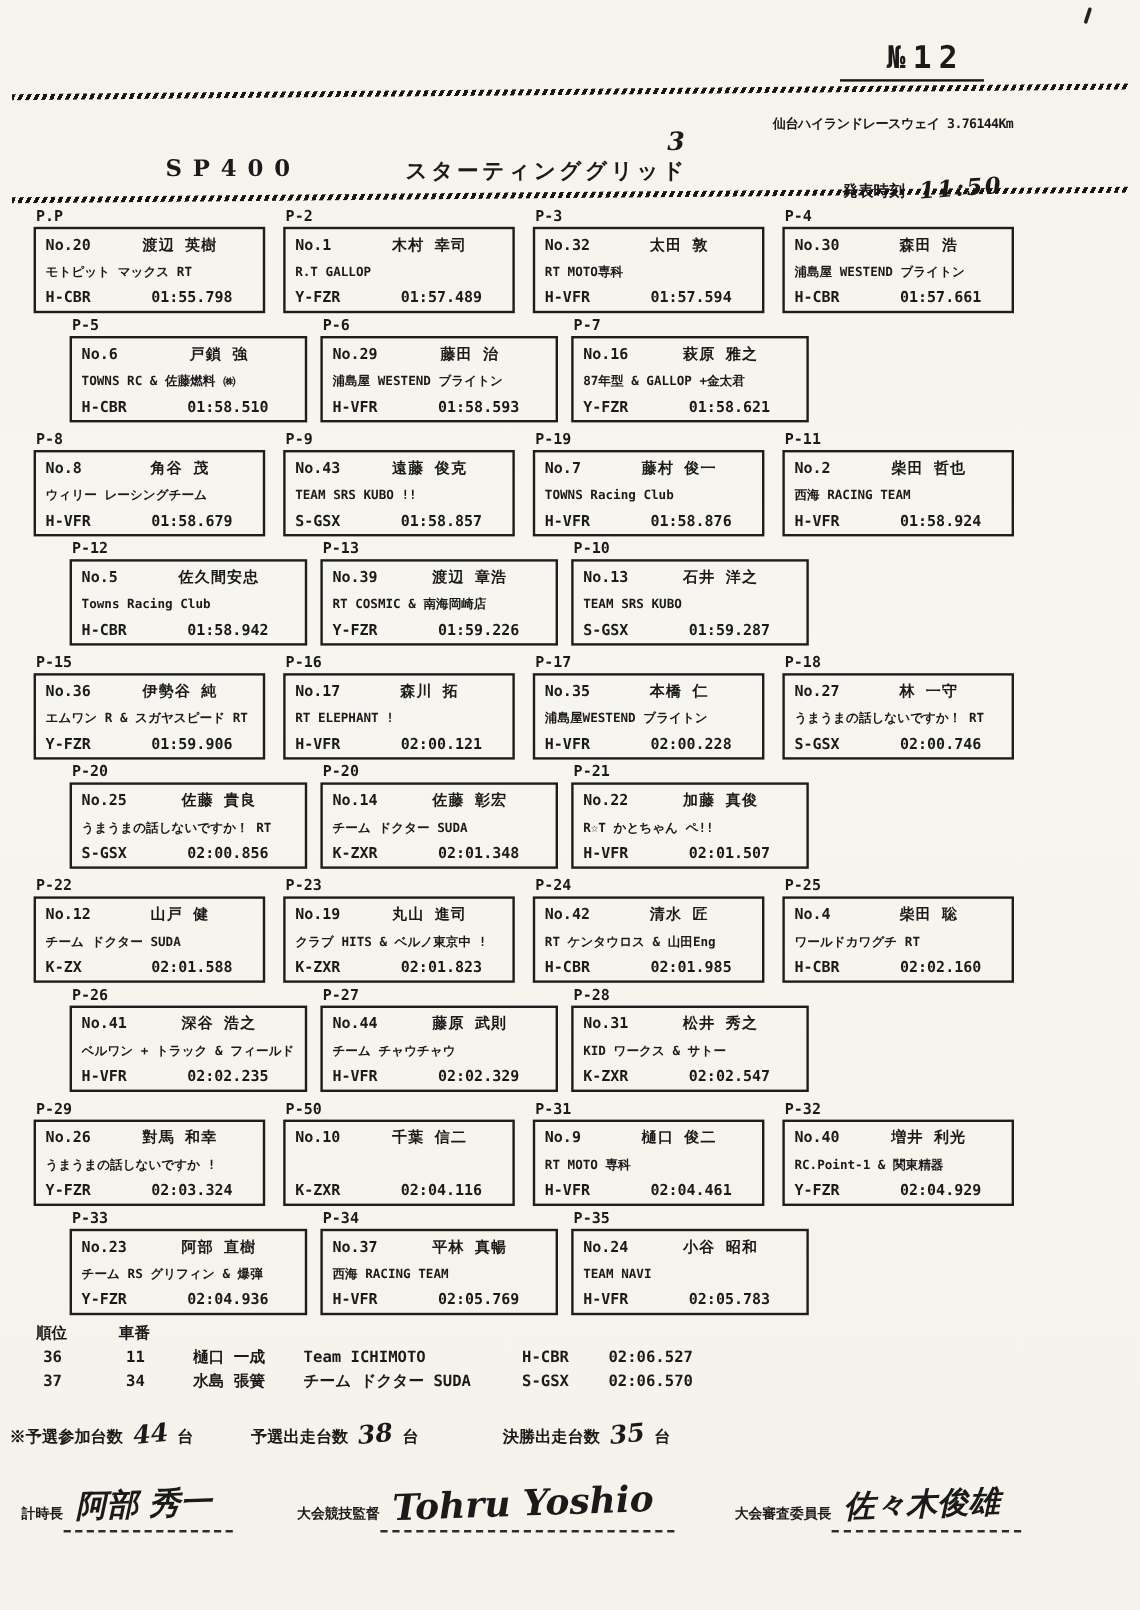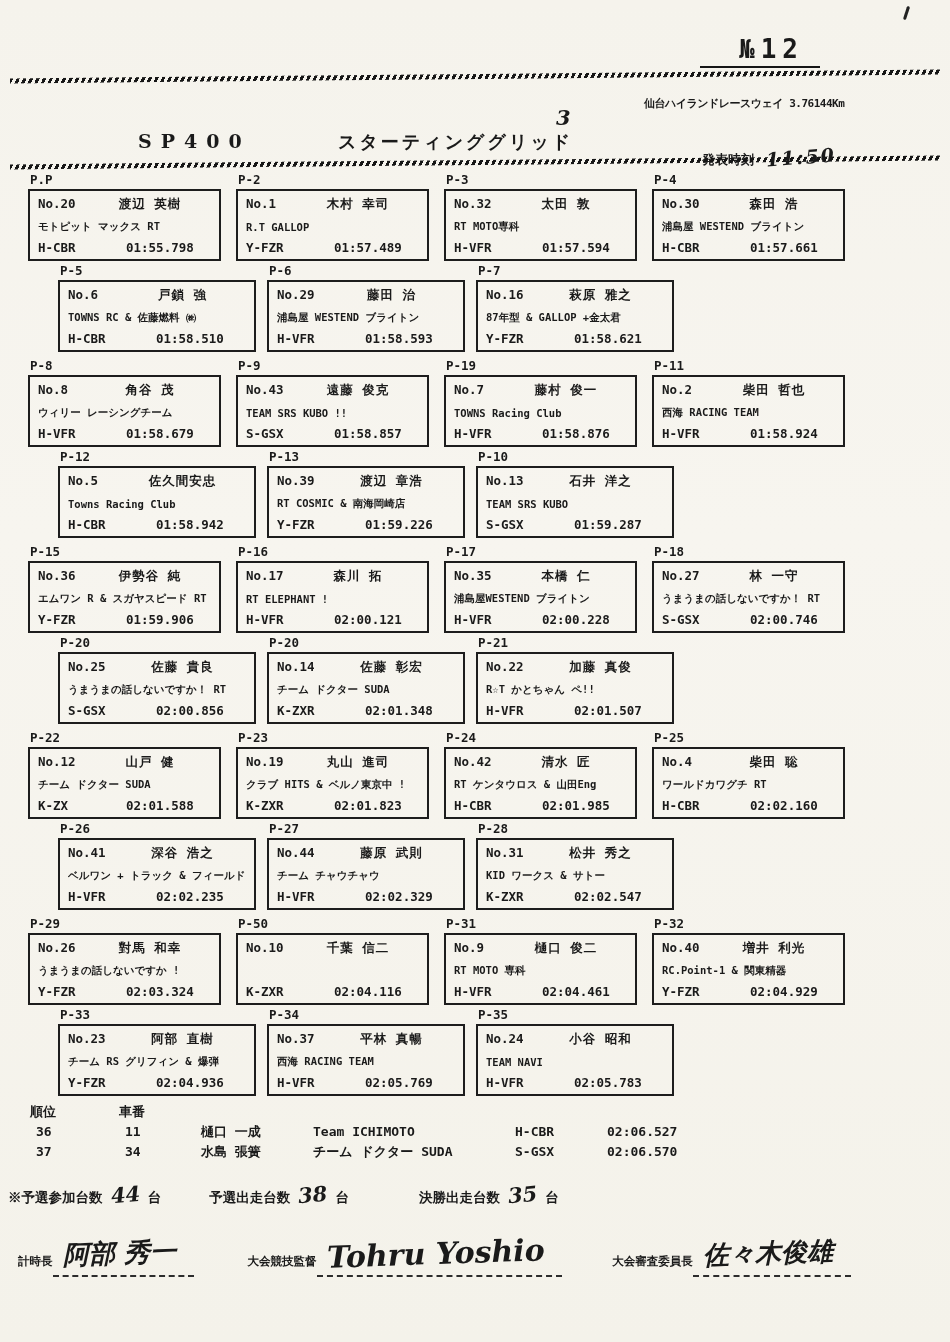--- a/index.html
+++ b/index.html
@@ -53,21 +53,21 @@
   .grid-box { border:2px solid #1d1d1d; height:72px; padding:5px 7px 4px 8px;
     display:flex; flex-direction:column; justify-content:space-between; }
   .box-line1 { display:flex; font-size:12.5px; font-weight:bold; white-space:nowrap; }
   .box-no { min-width:58px; }
   .box-name { flex:1; text-align:center; padding-right:8px; letter-spacing:1px; }
   .box-team { font-size:10.5px; font-weight:bold; white-space:nowrap; overflow:hidden; }
   .box-line3 { display:flex; font-size:12.5px; font-weight:bold; white-space:nowrap; }
   .box-machine { min-width:88px; }
 
   .results { position:absolute; top:1102px; left:28px; font-size:13px; font-weight:bold; }
-  .res-grid { display:grid; grid-template-columns:65px 68px 92px 182px 72px auto; line-height:1.55;gap:20px; }
+  .res-grid { display:grid; grid-template-columns:65px 68px 92px 182px 72px auto; line-height:1.55; }
   .res-head-rank { padding-left:2px; } .res-head-bike { padding-left:6px; }
   .res-c1 { padding-left:8px; } .res-c2 { padding-left:12px; }
 
   .counts { position:absolute; top:1182px; left:8px; display:flex; align-items:baseline;
     font-size:13.5px; font-weight:bold; }
   .count-val { font-size:21px; margin:0 8px; transform:rotate(-5deg); display:inline-block; }
   .counts .gap1 { margin-left:48px; } .counts .gap2 { margin-left:70px; }
 
   .signatures { position:absolute; top:1236px; left:8px; right:8px;
     display:flex; align-items:flex-end; }

